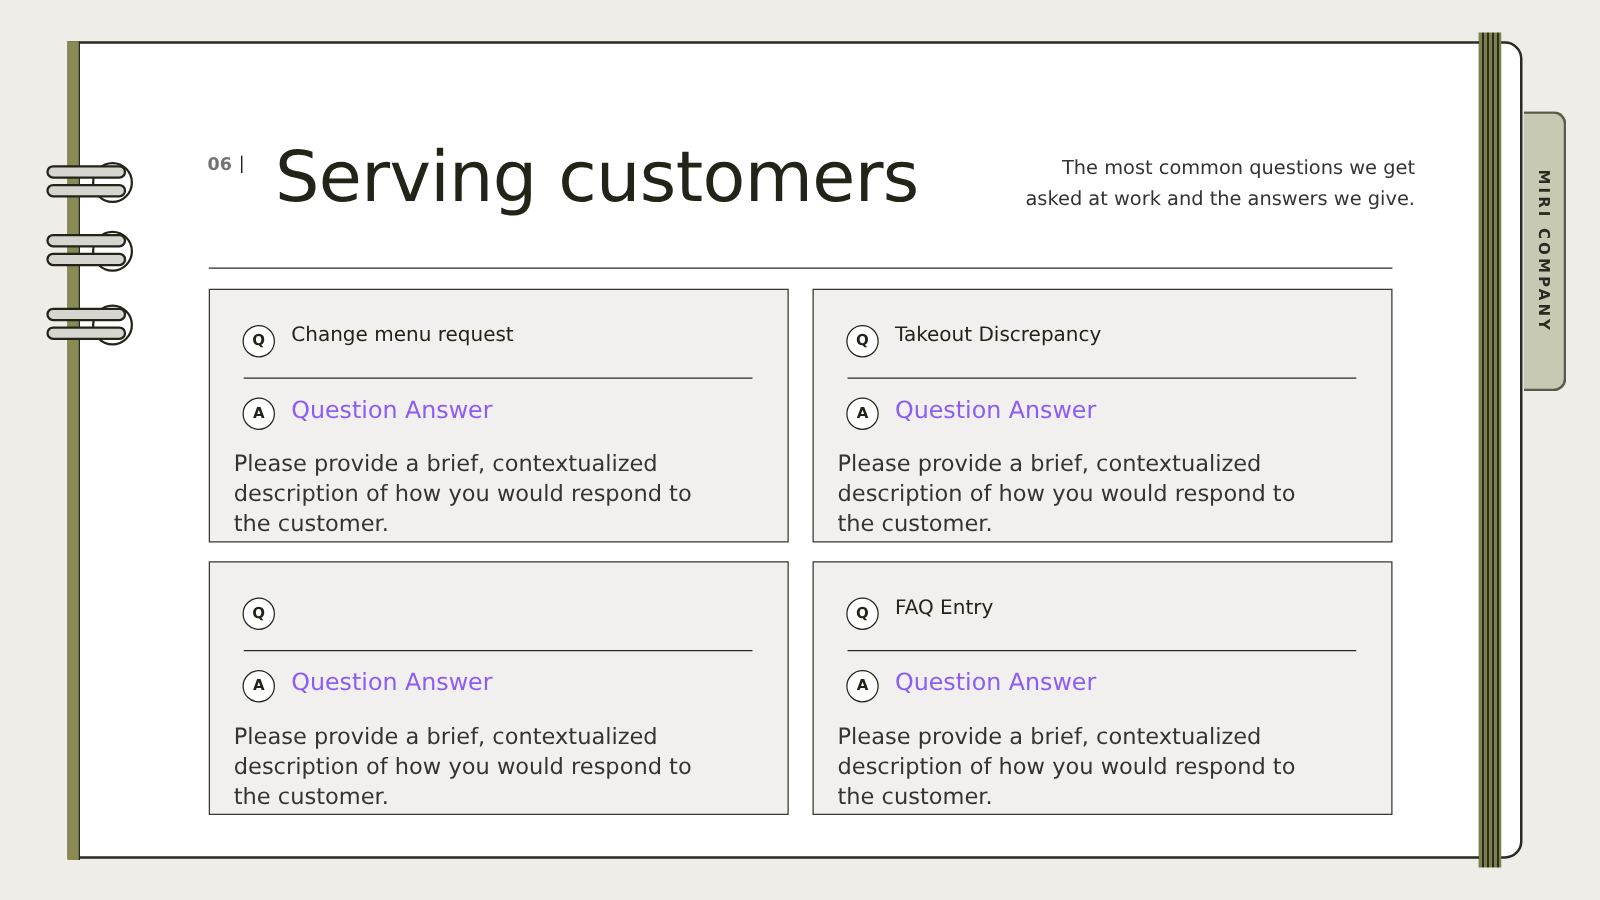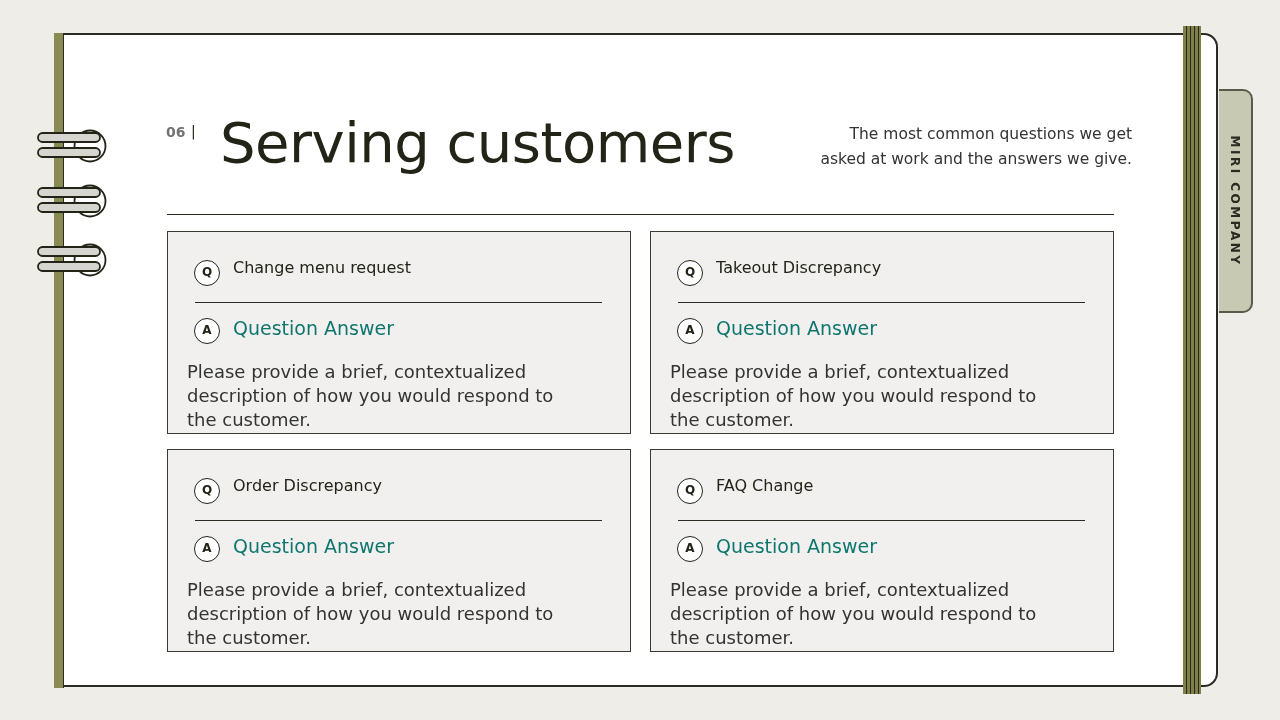--- a/index.html
+++ b/index.html
@@ -50,21 +50,21 @@
     border:1.5px solid #3a3a32; box-sizing:border-box;
   }
   .badge {
     position:absolute; left:26px; width:26px; height:26px; border-radius:50%;
     border:1.5px solid #222418; box-sizing:border-box; background:#fff;
     font-size:12px; font-weight:bold; text-align:center; line-height:23px;
   }
   .q-badge { top:28px; }
   .a-badge { top:86px; }
   .q-text { position:absolute; left:65px; top:26px; font-size:16px; color:#222418; }
-  .a-text { position:absolute; left:65px; top:85px; font-size:19px; color:#0f766e; }
+  .a-text { position:absolute; left:65px; top:85px; font-size:19px; color:#8b5cf6; }
   .divider { position:absolute; left:27px; top:70px; width:407px; height:1px; background:#2b2a22; }
   .desc { position:absolute; left:19px; top:128px; width:400px; font-size:18px; line-height:24px; color:#333; }
 </style>
 </head>
 <body>
 
 <div class="page"></div>
 <div class="spine-left"></div>
 <div class="spine-right"></div>
 
@@ -107,27 +107,26 @@
   <div class="badge q-badge">Q</div>
   <div class="q-text">Takeout Discrepancy</div>
   <div class="divider"></div>
   <div class="badge a-badge">A</div>
   <div class="a-text">Question Answer</div>
   <div class="desc">Please provide a brief, contextualized description of how you would respond to the customer.</div>
 </div>
 
 <div class="card" style="left:167px; top:449px;">
   <div class="badge q-badge">Q</div>
-  <div class="q-text">Order Discrepancy</div>
   <div class="divider"></div>
   <div class="badge a-badge">A</div>
   <div class="a-text">Question Answer</div>
   <div class="desc">Please provide a brief, contextualized description of how you would respond to the customer.</div>
 </div>
 
 <div class="card" style="left:650px; top:449px;">
   <div class="badge q-badge">Q</div>
-  <div class="q-text">FAQ Change</div>
+  <div class="q-text">FAQ Entry</div>
   <div class="divider"></div>
   <div class="badge a-badge">A</div>
   <div class="a-text">Question Answer</div>
   <div class="desc">Please provide a brief, contextualized description of how you would respond to the customer.</div>
 </div>
 
 </body></html>

